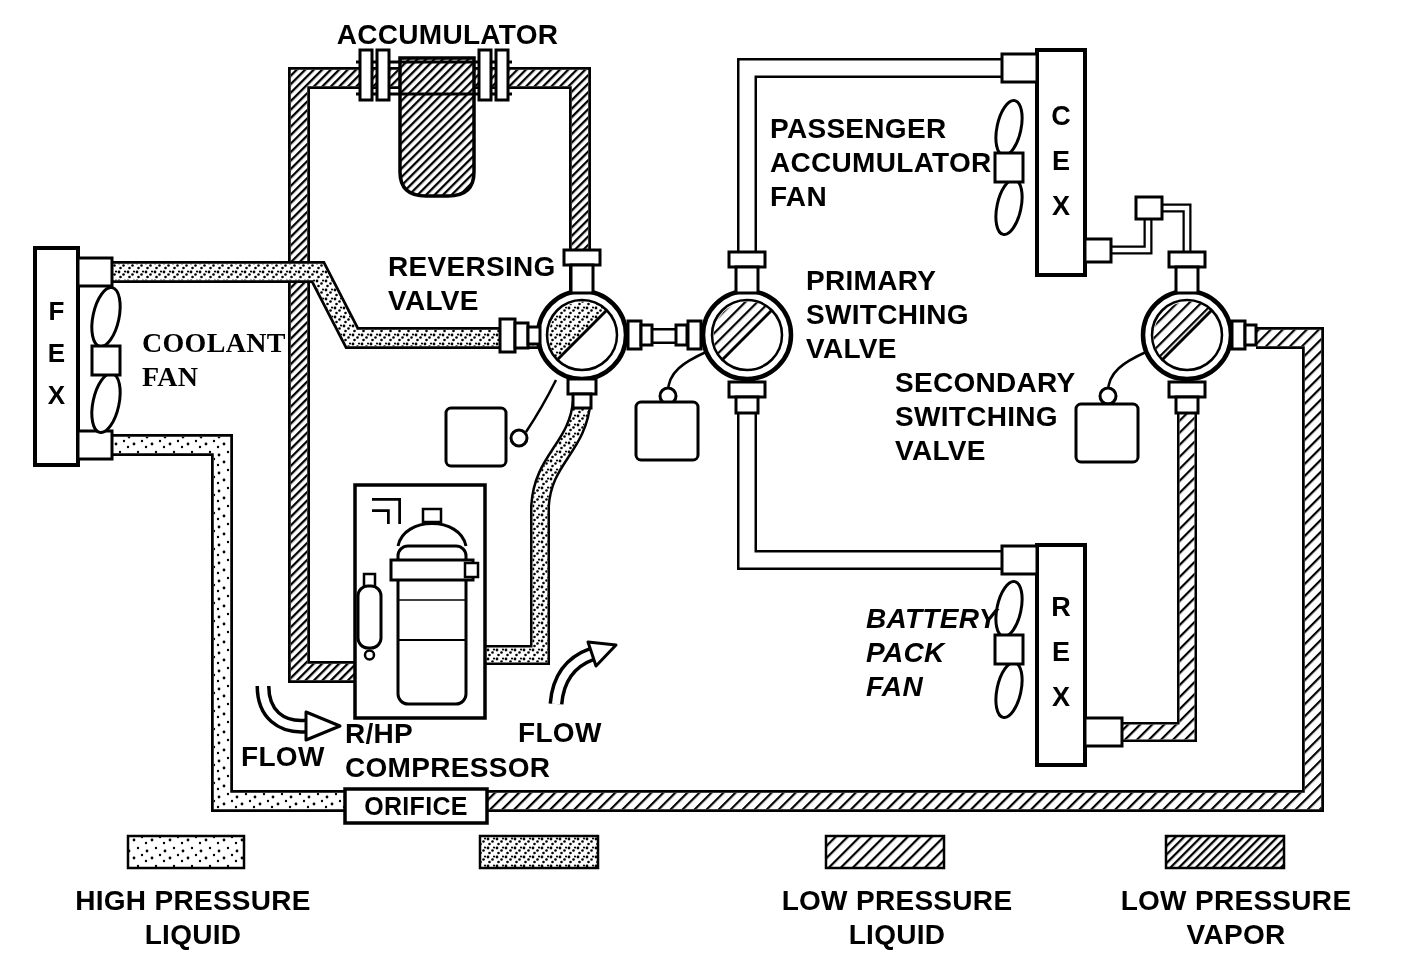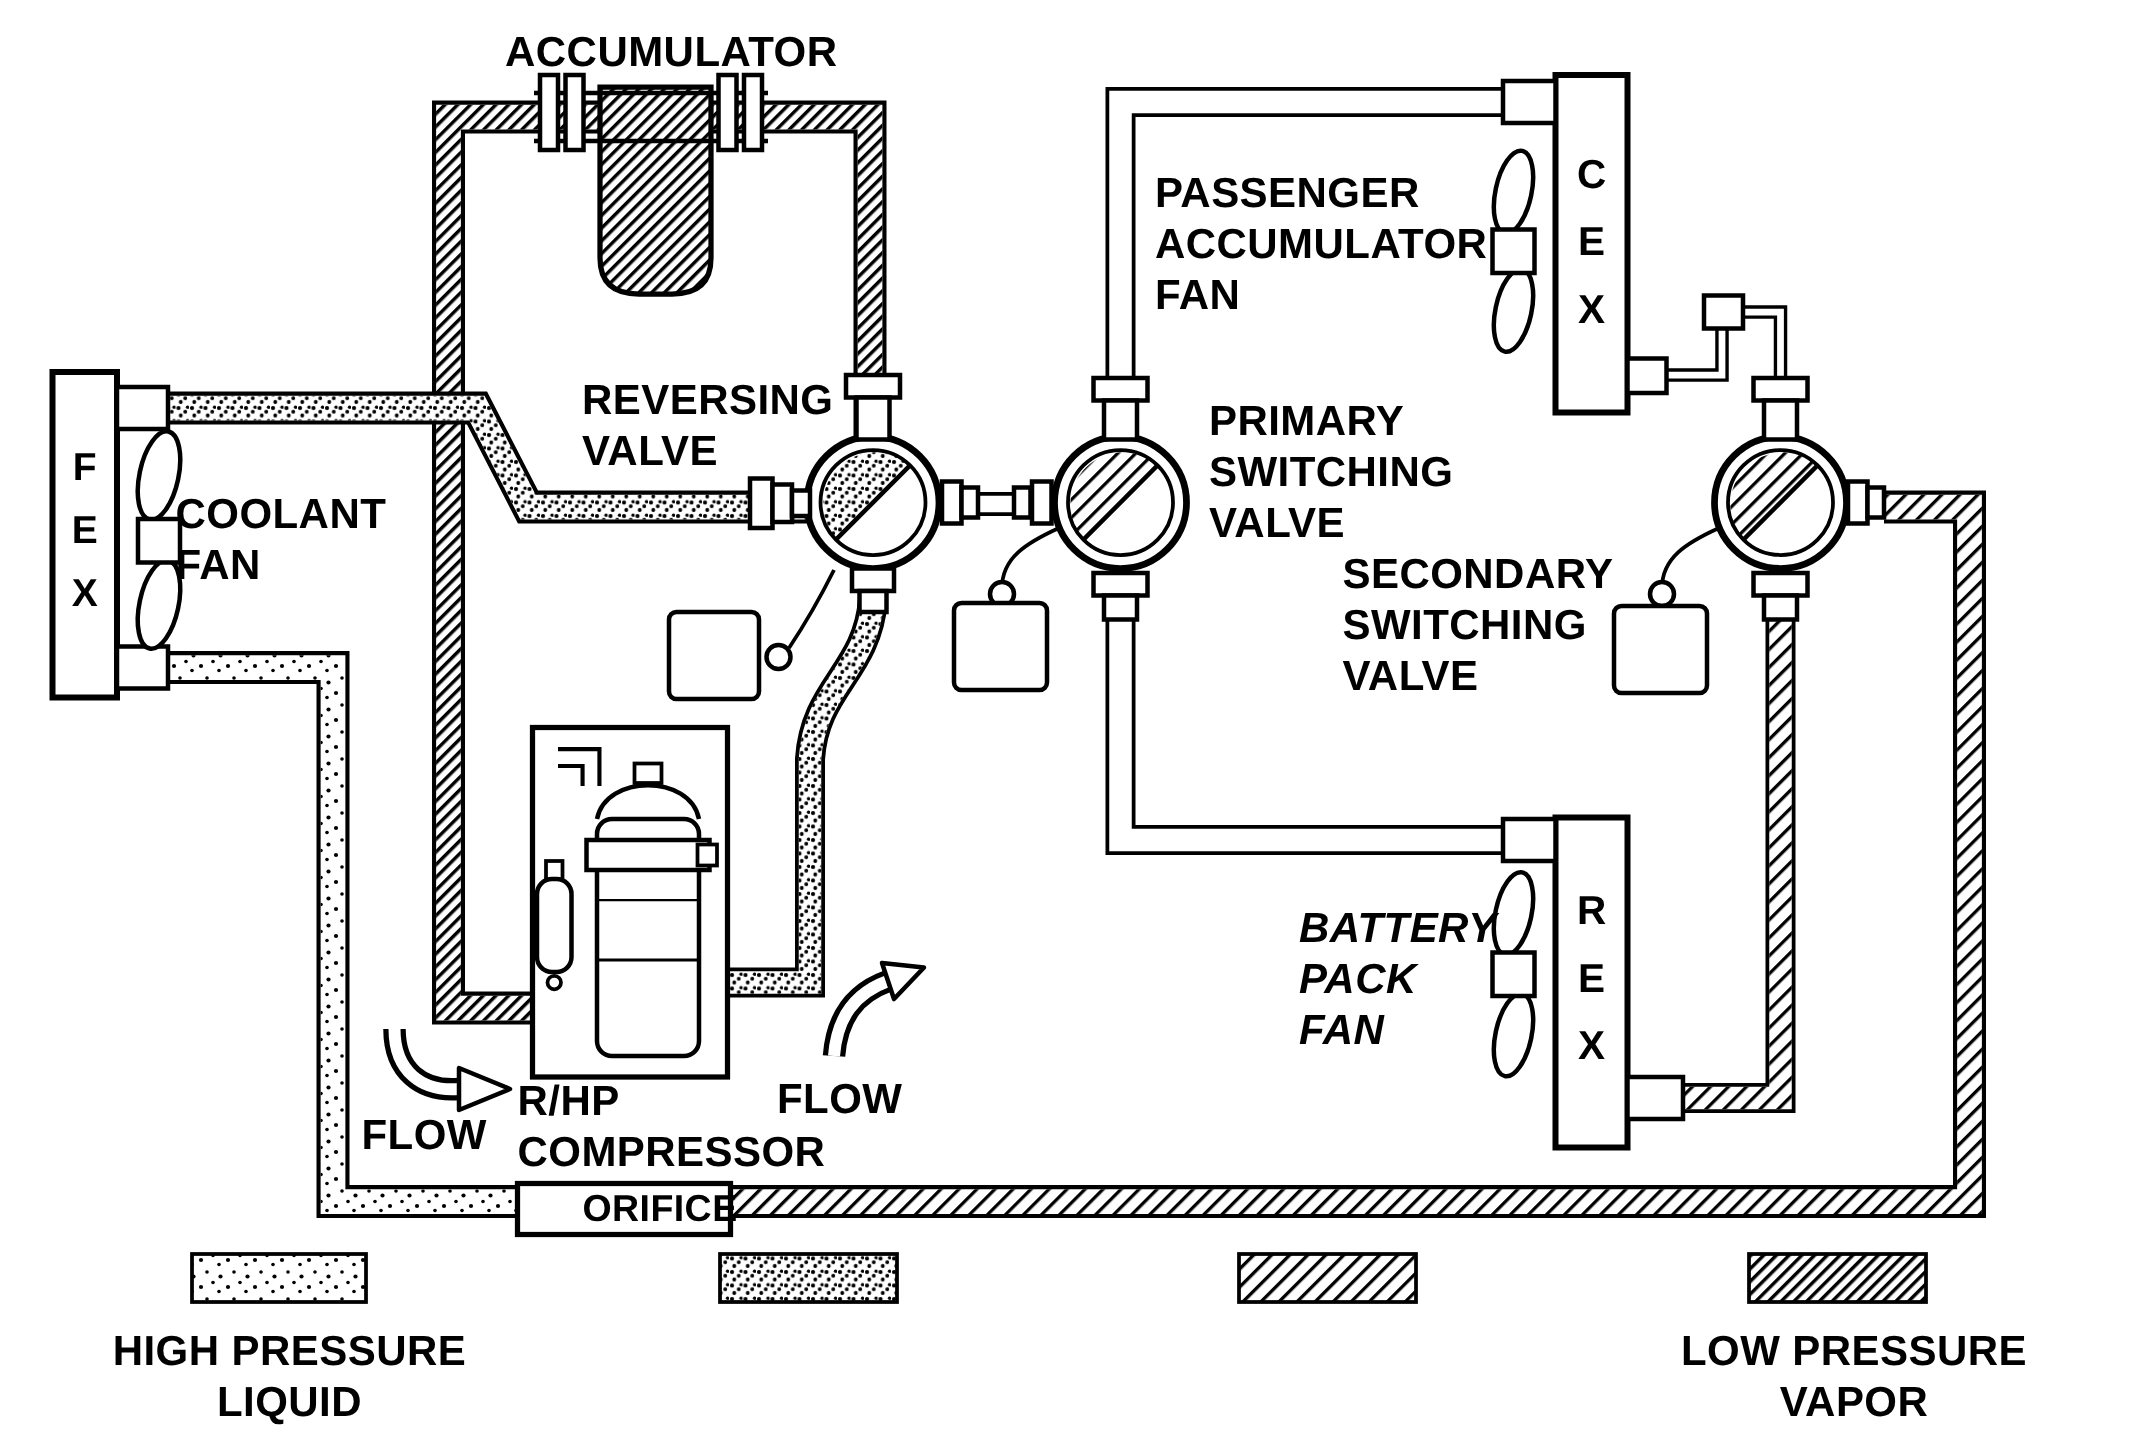--- a/index.html
+++ b/index.html
@@ -231,46 +231,47 @@
     <rect x="826" y="836" width="118" height="32" fill="#fff"></rect>
     <rect x="826" y="836" width="118" height="32" fill="url(#hatchSparse)" stroke="#000" stroke-width="2.5"></rect>
     <rect x="1166" y="836" width="118" height="32" fill="#fff"></rect>
     <rect x="1166" y="836" width="118" height="32" fill="url(#hatchDense)" stroke="#000" stroke-width="2.5"></rect>
   </g>
 </svg>
 
 <div class="lbl center" style="left:335px;top:18px;width:225px;">ACCUMULATOR</div>
 <div class="lbl" style="left:388px;top:250px;">REVERSING
 VALVE</div>
-<div class="lbl" style="left:117px;top:326px;">COOLANT
+<div class="lbl" style="left:142px;top:326px;font-family:Liberation Serif, serif;">COOLANT
 FAN</div>
 <div class="lbl" style="left:770px;top:112px;">PASSENGER
 ACCUMULATOR
 FAN</div>
 <div class="lbl" style="left:806px;top:264px;">PRIMARY
 SWITCHING
 VALVE</div>
 <div class="lbl" style="left:895px;top:366px;">SECONDARY
 SWITCHING
 VALVE</div>
 <div class="lbl" style="left:866px;top:602px;font-style:italic;">BATTERY
 PACK
 FAN</div>
 <div class="lbl" style="left:345px;top:717px;">R/HP
 COMPRESSOR</div>
 <div class="lbl" style="left:241px;top:740px;">FLOW</div>
 <div class="lbl" style="left:518px;top:716px;">FLOW</div>
-<div class="lbl center" style="left:347px;top:792px;width:138px;font-size:25px;line-height:28px;padding-left:24px;">ORIFICE</div>
+<div class="lbl center" style="left:347px;top:792px;width:138px;font-size:25px;line-height:28px;">ORIFICE</div>
 
 <div class="hx" style="left:35px;top:290px;width:43px;font-size:26px;line-height:42px;">F
 E
 X</div>
 <div class="hx" style="left:1037px;top:94px;width:48px;font-size:27px;line-height:45px;">C
 E
 X</div>
 <div class="hx" style="left:1037px;top:585px;width:48px;font-size:27px;line-height:45px;">R
 E
 X</div>
 
 <div class="lbl center" style="left:28px;top:884px;width:330px;">HIGH PRESSURE LIQUID</div>
+<div class="lbl center" style="left:732px;top:884px;width:330px;">LOW PRESSURE LIQUID</div>
 <div class="lbl center" style="left:1070px;top:884px;width:332px;">LOW PRESSURE VAPOR</div>
 
 </div>
 
 </body></html>

